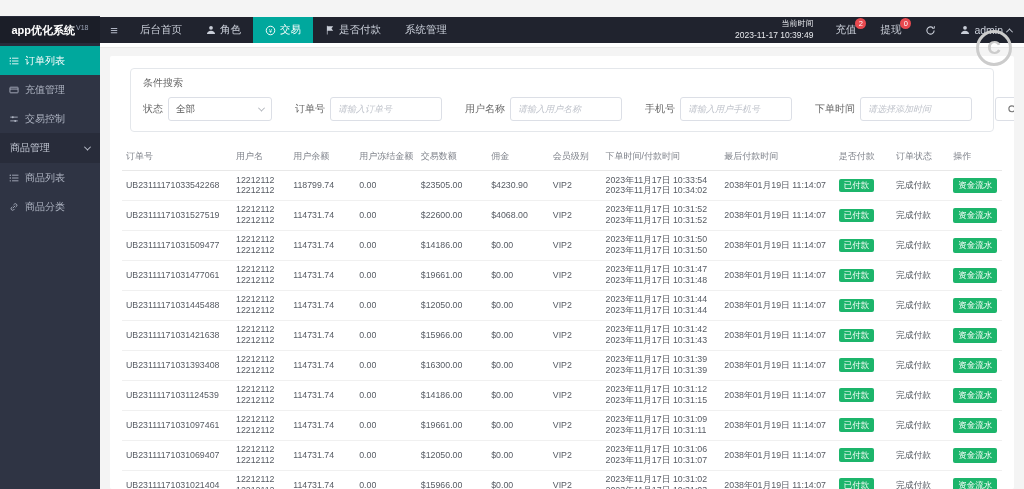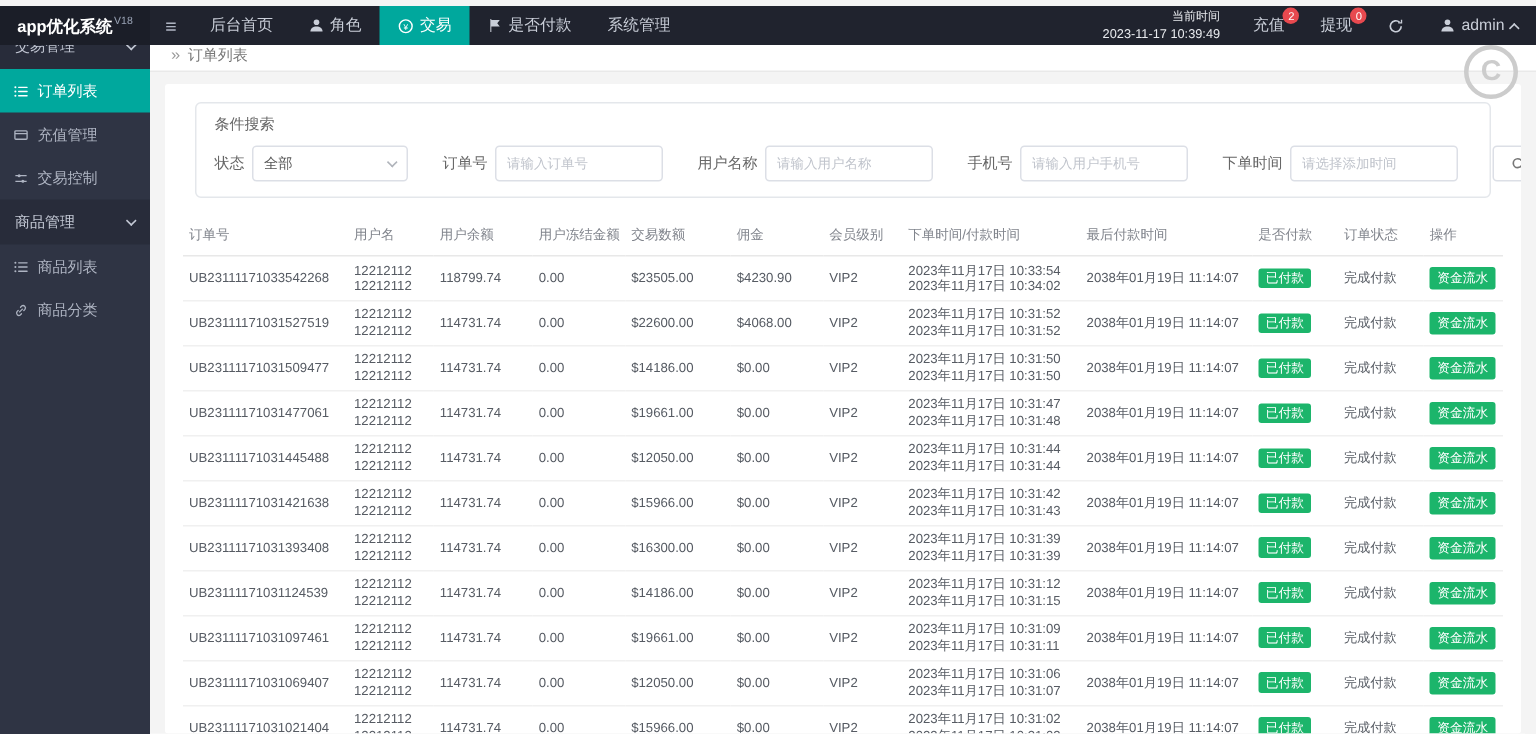--- a/index.html
+++ b/index.html
@@ -1,21 +1,21 @@
 <!DOCTYPE html>
 <html><head>
 <meta charset="utf-8">
 <style>
   * { margin:0; padding:0; box-sizing:border-box; }
   html,body { width:1024px; height:489px; overflow:hidden; }
   body { font-family:"Liberation Sans","DejaVu Sans",sans-serif; background:#f4f4f4; color:#555; }
   a { text-decoration:none; color:inherit; cursor:pointer; }
 
   
-  .navbar { position:fixed; top:4px; left:0; right:0; height:26px; background:#20232e; color:#c9ced8; display:flex; align-items:stretch; z-index:20; }
+  .navbar { position:fixed; top:17px; left:0; right:0; height:26px; background:#20232e; color:#c9ced8; display:flex; align-items:stretch; z-index:20; }
   .logo { width:100px; flex:0 0 100px; display:flex; align-items:center; justify-content:center; gap:1px; color:#fff; font-size:11px; font-weight:bold; background:#1b1e28; }
   .logo sup { font-size:7px; color:#9aa3b5; font-weight:normal; margin-top:-6px; }
   .nav-toggle { width:28px; display:flex; align-items:center; justify-content:center; font-size:13px; color:#aeb4c2; }
   .nav-menu { display:flex; align-items:stretch; }
   .nav-item { display:flex; align-items:center; gap:4px; padding:0 12px; font-size:10.5px; color:#c9ced8; }
   .nav-item.active { background:#00a89d; color:#fff; }
   .nav-right { margin-left:auto; display:flex; align-items:stretch; }
   .time-block { display:flex; flex-direction:column; justify-content:center; text-align:right; font-size:8px; line-height:1.3; color:#e8eaee; padding:0 10px; }
   .time-block .tv { font-size:8.5px; }
   .nav-badge-item { position:relative; }
@@ -37,21 +37,21 @@
   .breadcrumb { height:22px; background:#fff; border-bottom:1px solid #e9e9e9; display:flex; align-items:center; gap:5px; padding:0 14px; font-size:10px; color:#777; }
   .crumb-arrow { color:#999; font-size:11px; }
   .watermark { position:absolute; top:4px; right:12px; width:36px; height:36px; border:3px solid #ccc; border-radius:50%; display:flex; align-items:center; justify-content:center; color:#ccc; font-size:19px; font-weight:bold; z-index:25; background:transparent; }
   .panel { background:#fff; margin:8px 10px 0; padding:10px 12px; height:433px; overflow:hidden; border-radius:2px; }
 
   
   .search-box { border:1px solid #e4e7eb; border-radius:4px; padding:7px 12px 10px; margin:2px 8px 0; }
   .search-title { font-size:10px; color:#666; margin-bottom:7px; }
   .search-form { display:flex; align-items:center; gap:23px; font-size:10px; color:#666; white-space:nowrap; }
   .field { display:flex; align-items:center; gap:5px; }
-  .input { height:24px; width:112px; border:1px solid #dcdfe6; border-radius:3px; padding:0 7px; font-size:9px; color:#555; font-family:inherit; outline:none; background:#fff; }
+  .input { height:24px; width:112px; border:1px solid #dcdfe6; border-radius:3px; padding:0 7px; font-size:9px; color:#555; font-family:inherit; outline:none; background:#fff;font-style:italic; }
   .input::placeholder { color:#c0c4cc; }
   .select { height:24px; width:104px; border:1px solid #dcdfe6; border-radius:3px; padding:0 7px; font-size:9.5px; color:#555; display:flex; align-items:center; justify-content:space-between; background:#fff; cursor:pointer; }
   .select .chev { color:#b0b4bb; }
   .search-btn { height:24px; border:1px solid #dcdfe6; border-radius:3px; background:#fff; display:flex; align-items:center; gap:5px; padding:0 11px; font-size:10px; color:#555; cursor:pointer; font-family:inherit; }
   .search-btn .sicon { color:#777; display:inline-flex; }
 
   
   .orders-table { width:100%; border-collapse:collapse; table-layout:fixed; margin-top:11px; }
   .orders-table th { font-size:9px; color:#80848c; text-align:left; font-weight:normal; padding:7px 4px; border-bottom:1px solid #e8e8e8; white-space:nowrap; overflow:hidden; }
   .orders-table td { font-size:8.8px; color:#565b63; padding:3.5px 4px; border-bottom:1px solid #f0f0f0; line-height:1.25; white-space:nowrap; overflow:hidden; }

